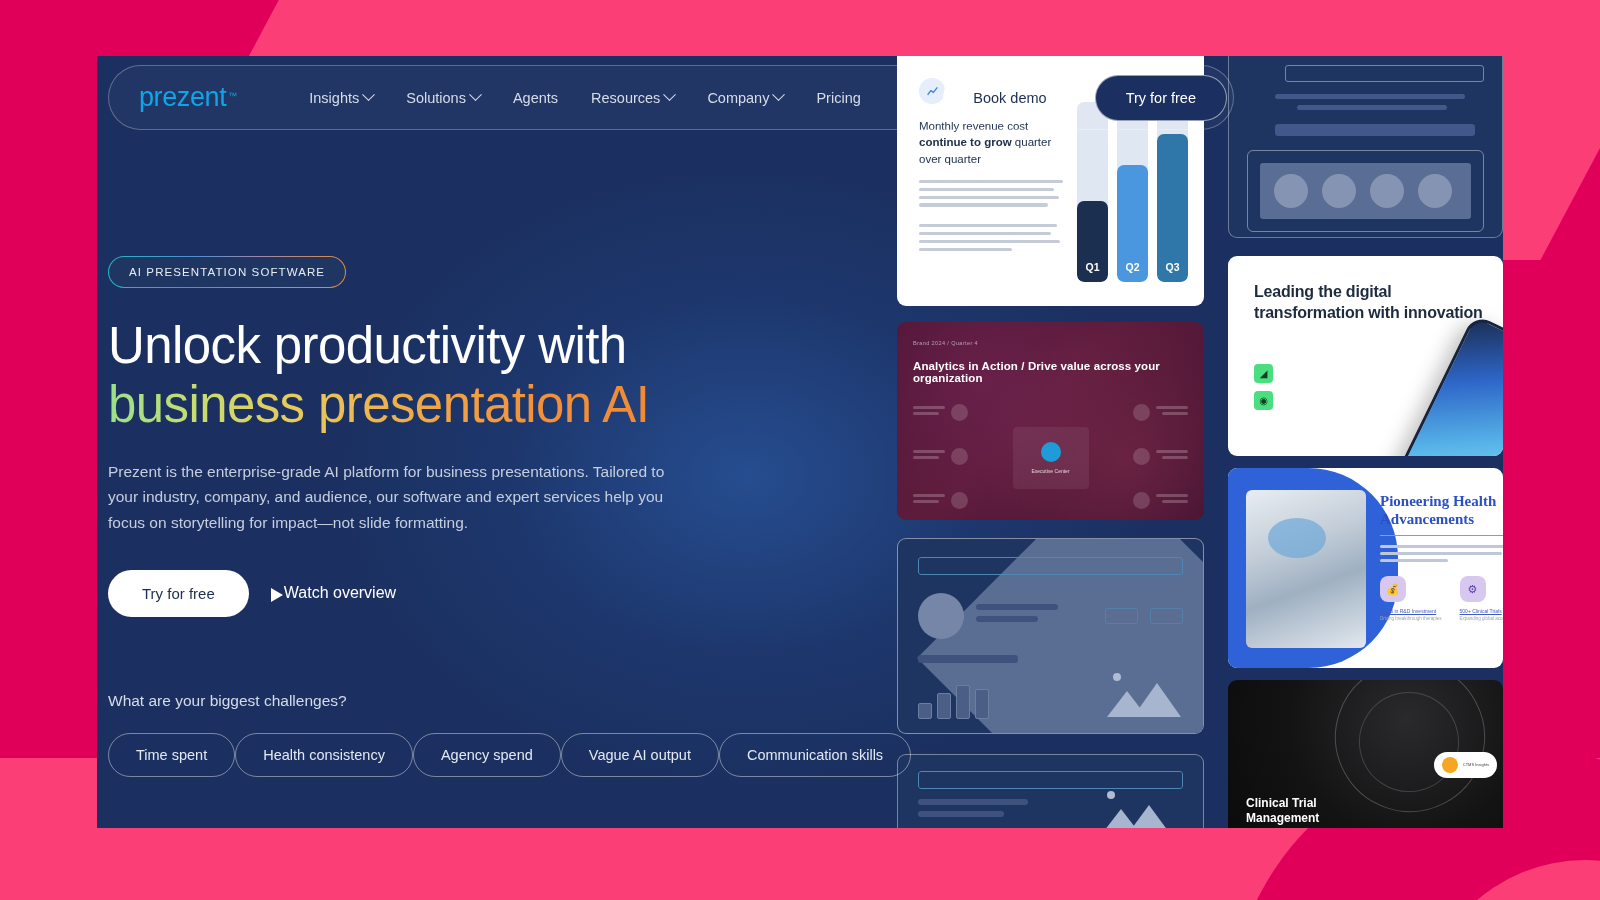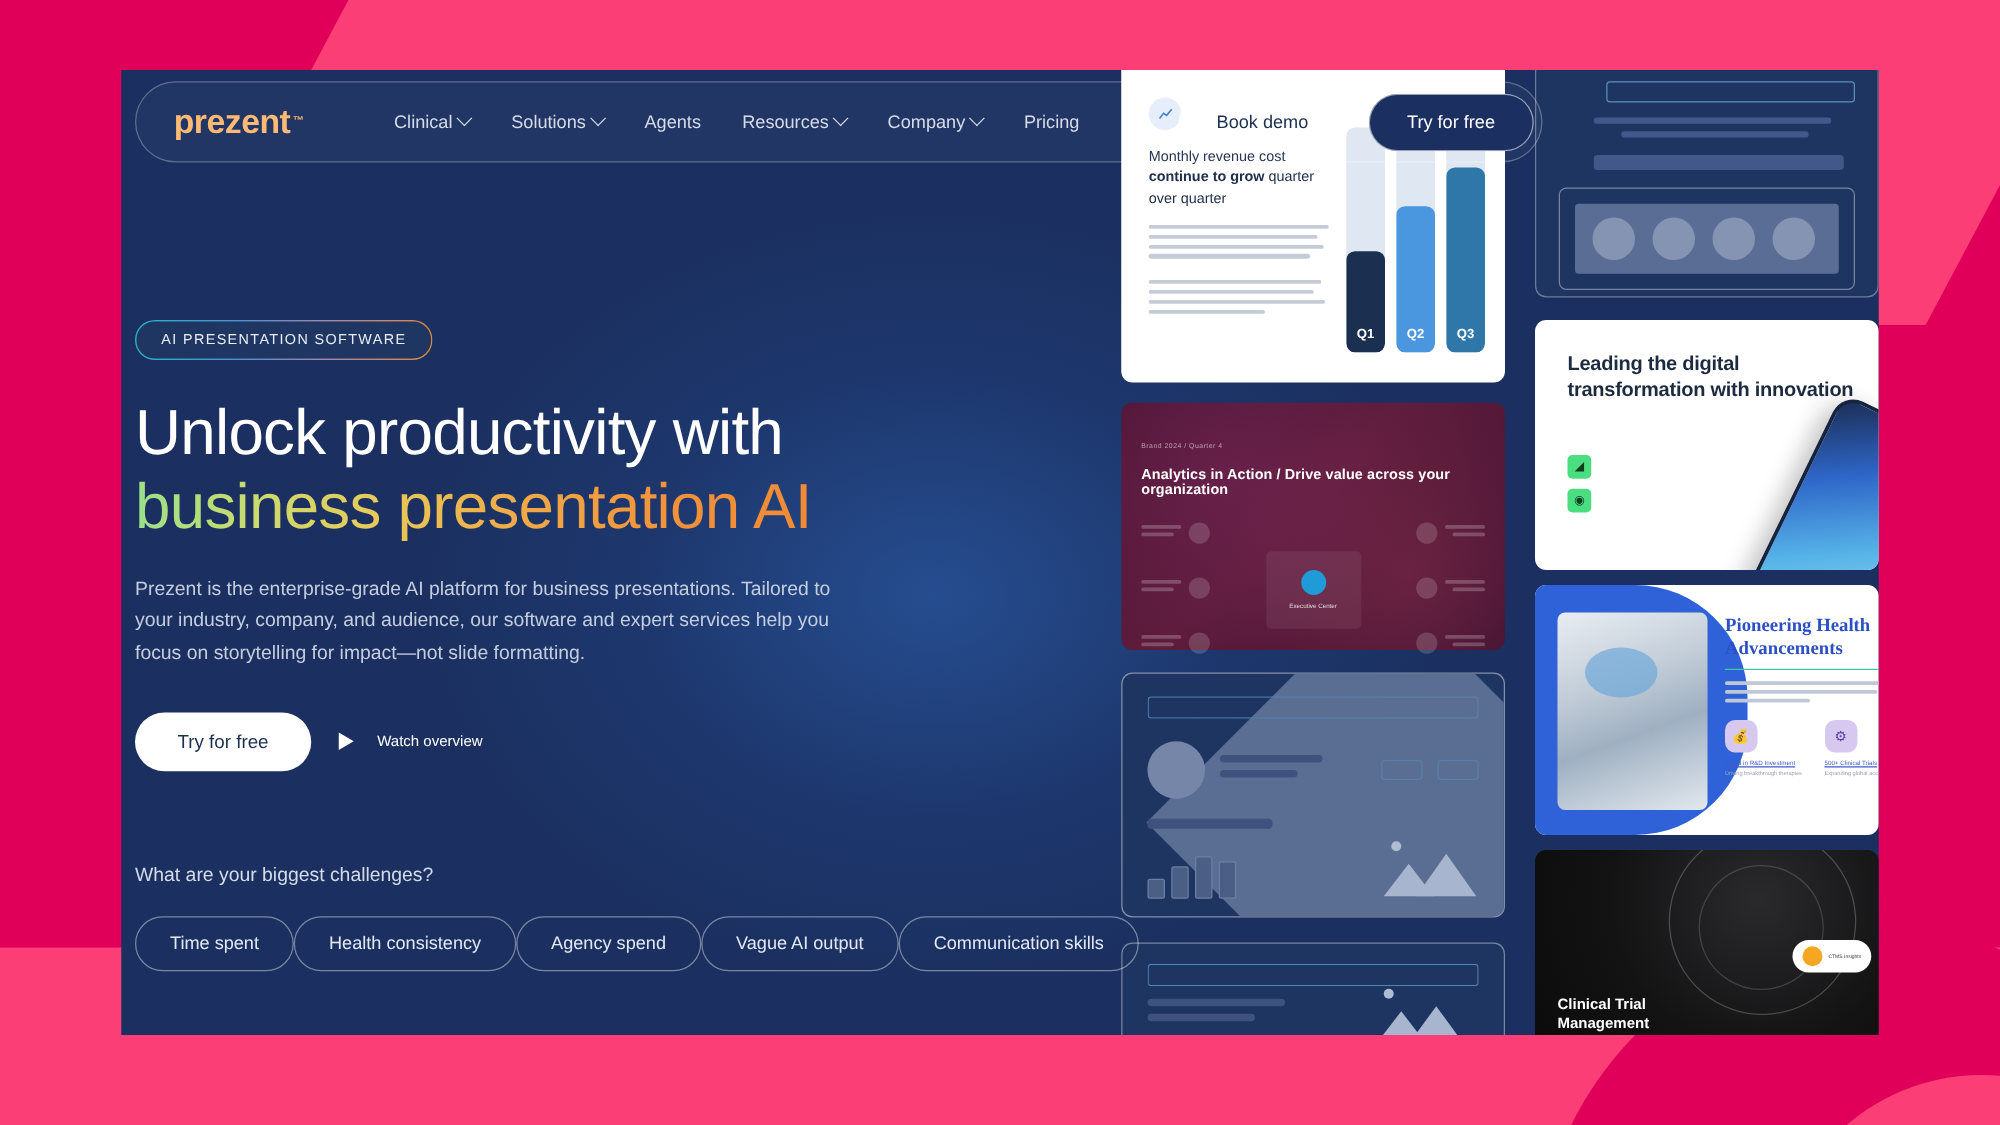--- a/index.html
+++ b/index.html
@@ -80,22 +80,22 @@
     border-radius: 34px;
     display: flex;
     align-items: center;
     padding: 0 6px 0 30px;
     background: rgba(255,255,255,0.03);
     z-index: 6;
   }
   .logo {
     font-size: 27px;
     letter-spacing: -0.4px;
-    color: #fdba74;
-    font-weight: 700;
+    color: #0ea5e9;
+    font-weight: 400;
     display: flex;
     align-items: center;
   }
   .logo sup {
     font-size: 9px;
     margin-left: 2px;
     margin-bottom: 4px;
     letter-spacing: 0;
   }
   .nav-links {
@@ -204,23 +204,23 @@
     font-size: 15px;
     border: none;
     border-radius: 26px;
     padding: 15px 34px;
     cursor: pointer;
     font-family: inherit;
   }
   .watch {
     display: flex;
     align-items: flex-end;
-    gap: 19px;
+    gap: 1px;
     color: #FFFFFF;
-    font-size: 12px;
+    font-size: 16px;
     cursor: pointer;
   }
   .play-tri {
     width: 0; height: 0;
     border-left: 12px solid #FFFFFF;
     border-top: 7.5px solid transparent;
     border-bottom: 7.5px solid transparent;
   }
 
   .challenge-q {
@@ -310,21 +310,21 @@
 
   
   .card-analytics {
     position: absolute; left: 0; top: 266px;
     width: 307px; height: 198px;
     background:
       radial-gradient(circle at 28% 30%, rgba(120,40,90,.5) 0%, rgba(0,0,0,0) 55%),
       radial-gradient(circle at 75% 70%, rgba(140,50,80,.45) 0%, rgba(0,0,0,0) 55%),
       linear-gradient(135deg, #4E1535 0%, #5E1C3C 45%, #3E1030 100%);
     border-radius: 9px;
-    padding: 32px 16px;
+    padding: 18px 16px;
   }
   .an-kicker {
     font-size: 5.5px; color: rgba(255,255,255,.55);
     letter-spacing: .4px; margin-bottom: 14px;
   }
   .an-title {
     font-size: 11.5px; font-weight: 700; color: #FFFFFF;
     letter-spacing: .1px;
   }
   .an-body { position: relative; height: 120px; margin-top: 14px; }
@@ -562,21 +562,21 @@
   <div class="hero-glow"></div>
 
   <div class="navbar">
     <div class="logo">
       <span>prezent</span>
       <sup>™</sup>
     </div>
 
     <div class="nav-links">
       <div class="nav-link">
-        <span>Clinical</span>
+        <span>Insights</span>
         <i class="chev"></i>
       </div>
       <div class="nav-link">
         <span>Solutions</span>
         <i class="chev"></i>
       </div>
       <div class="nav-link">
         <span>Agents</span>
       </div>
       <div class="nav-link">

